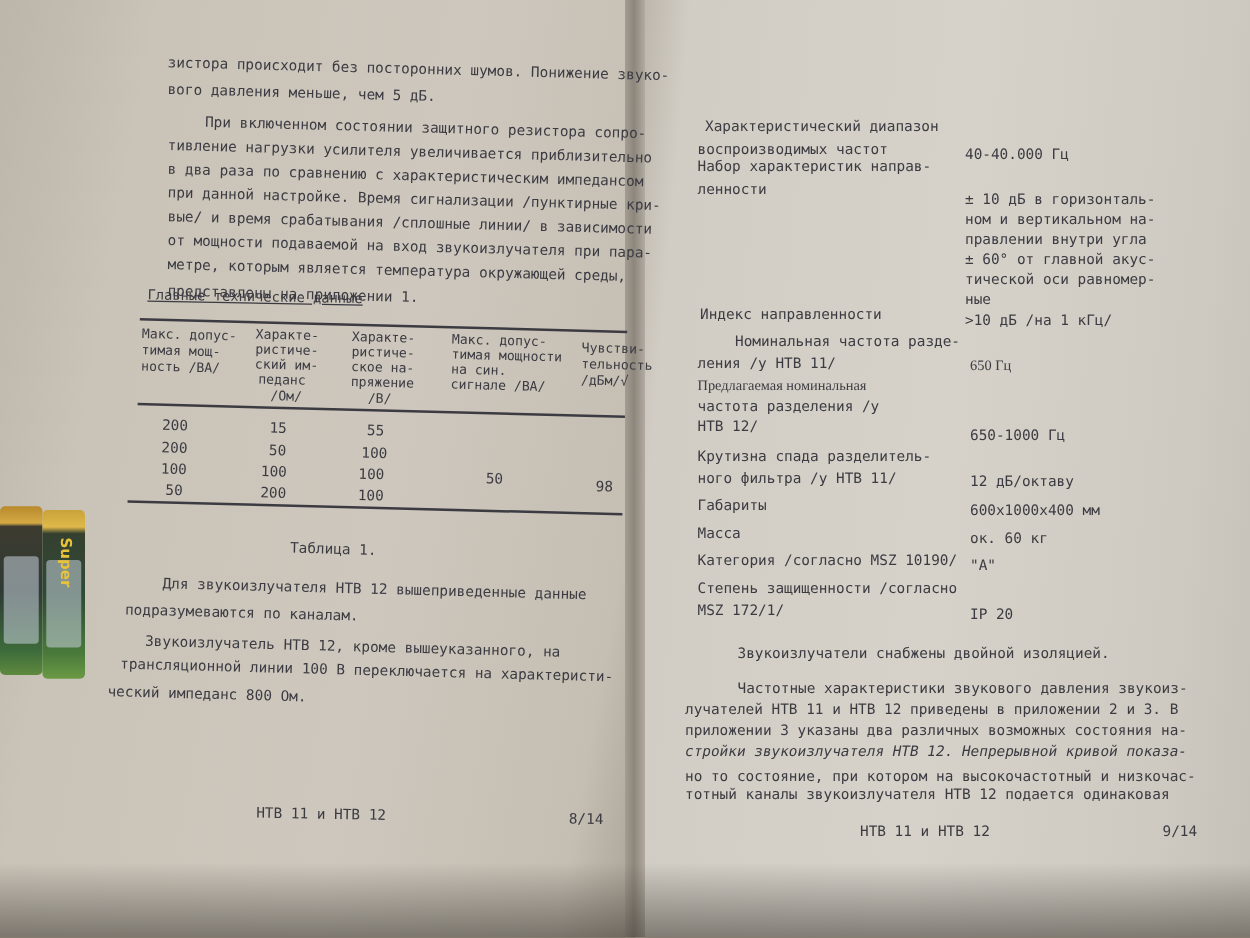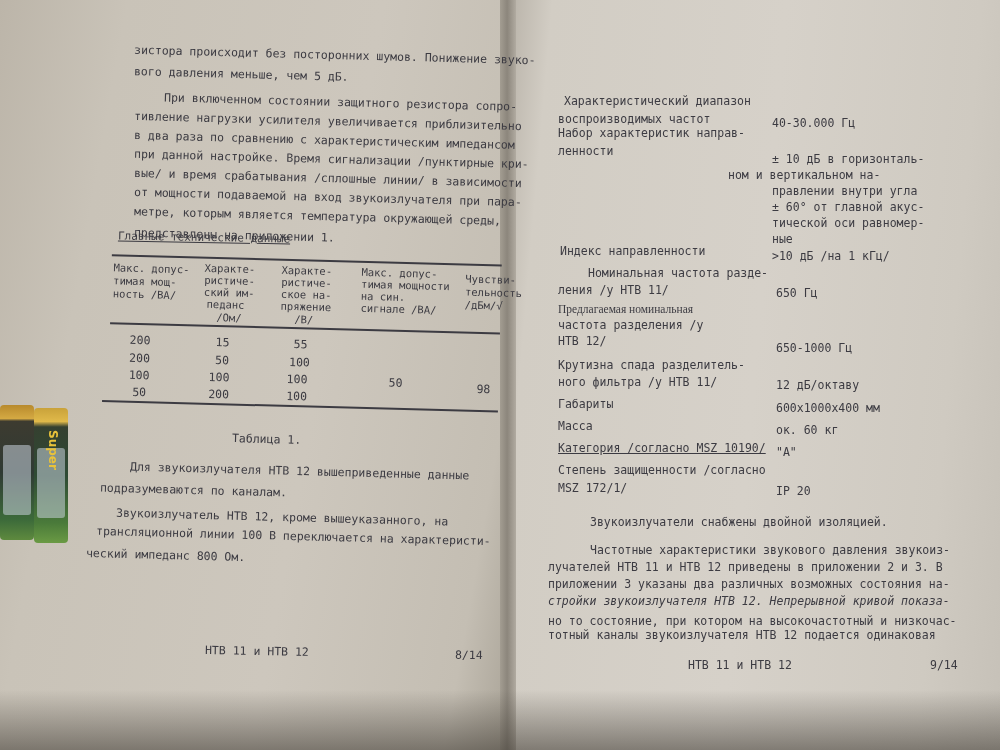--- a/index.html
+++ b/index.html
@@ -129,40 +129,40 @@
   <div class="t" style="left:86px;top:550px;transform:rotate(1.5deg);">ческий импеданс 800 Ом.</div>
 
   <div class="t" style="left:205px;top:646px;transform:rotate(1deg);">НТВ 11 и НТВ 12</div>
   <div class="t" style="left:455px;top:650px;transform:rotate(1deg);">8/14</div>
 </div>
 
 <div>
   <div>
     <div class="t" style="left:564px;top:96px;">Характеристический диапазон</div>
     <div class="t" style="left:558px;top:114px;">воспроизводимых частот</div>
-    <div class="t" style="left:772px;top:118px;">40-30.000 Гц</div>
+    <div class="t" style="left:772px;top:118px;">40-40.000 Гц</div>
   </div>
   <div>
     <div class="t" style="left:558px;top:128px;">Набор характеристик направ-</div>
     <div class="t" style="left:558px;top:146px;">ленности</div>
     <div class="t" style="left:772px;top:154px;">± 10 дБ в горизонталь-</div>
-    <div class="t" style="left:728px;top:170px;">ном и вертикальном на-</div>
+    <div class="t" style="left:772px;top:170px;">ном и вертикальном на-</div>
     <div class="t" style="left:772px;top:186px;">правлении внутри угла</div>
     <div class="t" style="left:772px;top:202px;">± 60° от главной акус-</div>
     <div class="t" style="left:772px;top:218px;">тической оси равномер-</div>
     <div class="t" style="left:772px;top:234px;text-align:right;">ные</div>
   </div>
   <div>
     <div class="t" style="left:560px;top:246px;">Индекс направленности</div>
     <div class="t" style="left:772px;top:251px;">&gt;10 дБ /на 1 кГц/</div>
   </div>
   <div>
     <div class="t" style="left:588px;top:268px;">Номинальная частота разде-</div>
     <div class="t" style="left:558px;top:285px;">ления /у НТВ 11/</div>
-    <div class="t" style="left:776px;top:288px;">650 Гц</div>
+    <div class="t" style="left:776px;top:288px;font-family:Liberation Serif, serif;">650 Гц</div>
   </div>
   <div>
     <div class="t" style="left:558px;top:304px;font-family:Liberation Serif, serif;">Предлагаемая номинальная</div>
     <div class="t" style="left:558px;top:320px;">частота разделения /у</div>
     <div class="t" style="left:558px;top:336px;">НТВ 12/</div>
     <div class="t" style="left:776px;top:343px;">650-1000 Гц</div>
   </div>
   <div>
     <div class="t" style="left:558px;top:360px;">Крутизна спада разделитель-</div>
     <div class="t" style="left:558px;top:377px;">ного фильтра /у НТВ 11/</div>
@@ -170,21 +170,21 @@
   </div>
   <div>
     <div class="t" style="left:558px;top:399px;">Габариты</div>
     <div class="t" style="left:776px;top:403px;">600x1000x400 мм</div>
   </div>
   <div>
     <div class="t" style="left:558px;top:421px;">Масса</div>
     <div class="t" style="left:776px;top:425px;">ок. 60 кг</div>
   </div>
   <div>
-    <div class="t" style="left:558px;top:443px;text-decoration:underline;">Категория /согласно MSZ 10190/</div>
+    <div class="t" style="left:558px;top:443px;">Категория /согласно MSZ 10190/</div>
     <div class="t" style="left:776px;top:447px;">"А"</div>
   </div>
   <div>
     <div class="t" style="left:558px;top:465px;">Степень защищенности /согласно</div>
     <div class="t" style="left:558px;top:483px;">MSZ 172/1/</div>
     <div class="t" style="left:776px;top:486px;">IP 20</div>
   </div>
 
   <div class="t" style="left:590px;top:517px;">Звукоизлучатели снабжены двойной изоляцией.</div>
 

